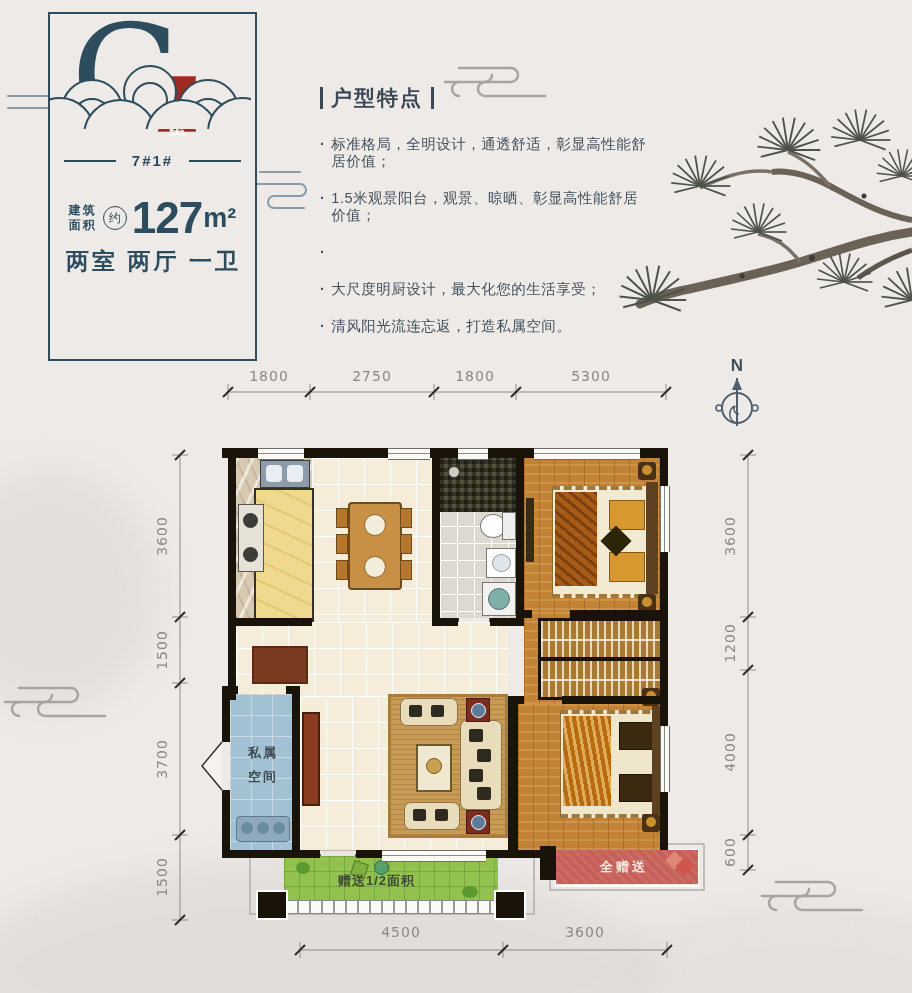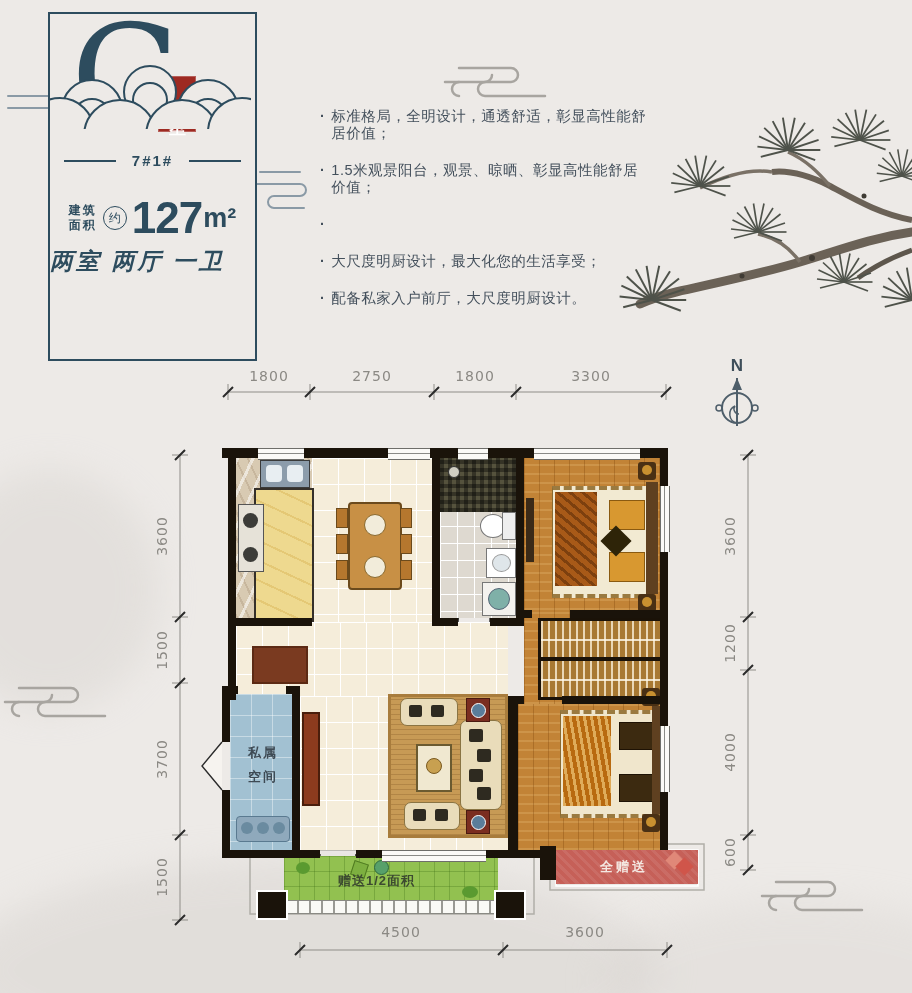--- a/index.html
+++ b/index.html
@@ -18,22 +18,22 @@
              letter-spacing:4px;line-height:38px;box-shadow:inset 0 0 0 1px rgba(255,255,255,.25);}
   #card-no{left:0;top:138px;width:205px;text-align:center;color:#2d4c5e;font-size:15px;
            font-weight:bold;letter-spacing:2px;}
   .card-line{top:146px;width:52px;height:2px;background:#2d4c5e;}
   #area-row{left:0;top:176px;width:205px;height:56px;display:flex;align-items:center;justify-content:center;color:#2d4c5e;}
   #area-label{font-size:12px;font-weight:bold;line-height:15px;letter-spacing:2px;}
   #area-circ{width:22px;height:22px;border:1.5px solid #2d4c5e;border-radius:50%;font-size:12px;
              line-height:22px;text-align:center;margin:0 5px 0 6px;}
   #area-num{font-size:44px;font-weight:bold;letter-spacing:-1px;}
   #area-unit{font-size:27px;font-weight:bold;margin-left:1px;}
-  #card-rooms{left:0;top:232px;width:207px;text-align:left;color:#2d4c5e;font-size:23px;
-              font-weight:bold;letter-spacing:3px;font-style:italic;}
+  #card-rooms{left:0;top:232px;width:207px;text-align:center;color:#2d4c5e;font-size:23px;
+              font-weight:bold;letter-spacing:3px;}
   #card-clouds{left:0;bottom:-2px;width:201px;height:115px;overflow:hidden;}
   
   #features{left:320px;top:84px;width:330px;}
   #feat-title{display:flex;align-items:center;gap:8px;color:#3b4754;font-size:21px;font-weight:bold;letter-spacing:2px;}
   .vbar{width:3px;height:22px;background:#3b4754;}
   #feat-list{margin:24px 0 0 0;padding:0;list-style:none;}
   #feat-list li{display:flex;color:#44505c;font-size:14.5px;line-height:17px;margin-bottom:20px;letter-spacing:.5px;}
   .bullet{margin-right:6px;font-weight:bold;}
   
   .dim{position:absolute;color:#8b8984;font:14px "DejaVu Sans","Liberation Sans",sans-serif;letter-spacing:1px;text-align:center;width:70px;}
@@ -185,39 +185,44 @@
         <circle cx="158" cy="104" r="19" fill="none"></circle>
       <circle cx="10" cy="118" r="34"></circle>
         <circle cx="70" cy="122" r="36"></circle>
       <circle cx="132" cy="122" r="36"></circle>
         <circle cx="192" cy="118" r="34"></circle>
     </g>
   </svg>
 </div>
 
 <div id="features" class="abs">
+  <div id="feat-title">
+    <span class="vbar"></span>
+    <span>户型特点</span>
+    <span class="vbar"></span>
+  </div>
   <ul id="feat-list">
     <li>
         <span class="bullet">·</span>
         <span>标准格局，全明设计，通透舒适，彰显高性能舒居价值；</span>
       </li>
     <li>
         <span class="bullet">·</span>
         <span>1.5米观景阳台，观景、晾晒、彰显高性能舒居价值；</span>
       </li>
     <li>
         <span class="bullet">·</span>
       </li>
     <li>
         <span class="bullet">·</span>
         <span>大尺度明厨设计，最大化您的生活享受；</span>
       </li>
     <li>
         <span class="bullet">·</span>
-        <span>配备私家入户前厅，大尺度明厨设计。</span>
+        <span>清风阳光流连忘返，打造私属空间。</span>
       </li>
   </ul>
 </div>
 
 <div class="abs" style="left:727px;top:356px;width:20px;text-align:center;color:#3e4e5a;font-size:17px;font-weight:bold;">N</div>
 
 <div class="abs" style="left:0;top:0;width:912px;height:993px;">
 
   <div class="abs marble" style="left:236px;top:458px;width:76px;height:160px;"></div>
   <div class="abs tile" style="left:312px;top:458px;width:120px;height:164px;"></div>
@@ -364,21 +369,21 @@
   <div class="winH" style="left:382px;top:850px;width:104px;"></div>
 
   <div class="roomlabel" style="left:240px;top:744px;width:46px;text-align:center;">私属</div>
   <div class="roomlabel" style="left:240px;top:768px;width:46px;text-align:center;">空间</div>
   <div class="roomlabel" style="left:600px;top:858px;color:#f4e8e2;letter-spacing:3px;">全赠送</div>
   <div class="roomlabel" style="left:338px;top:872px;color:#3c4a30;letter-spacing:1px;">赠送1/2面积</div>
 
   <div class="dim" style="left:234px;top:368px;">1800</div>
   <div class="dim" style="left:337px;top:368px;">2750</div>
   <div class="dim" style="left:440px;top:368px;">1800</div>
-  <div class="dim" style="left:556px;top:368px;">3300</div>
+  <div class="dim" style="left:556px;top:368px;">5300</div>
   <div class="dim dimv" style="left:127px;top:528px;">3600</div>
   <div class="dim dimv" style="left:127px;top:642px;">1500</div>
   <div class="dim dimv" style="left:127px;top:751px;">3700</div>
   <div class="dim dimv" style="left:127px;top:869px;">1500</div>
   <div class="dim dimv" style="left:695px;top:528px;">3600</div>
   <div class="dim dimv" style="left:695px;top:635px;">1200</div>
   <div class="dim dimv" style="left:695px;top:744px;">4000</div>
   <div class="dim dimv" style="left:695px;top:844px;">600</div>
   <div class="dim" style="left:366px;top:924px;">4500</div>
   <div class="dim" style="left:550px;top:924px;">3600</div>

